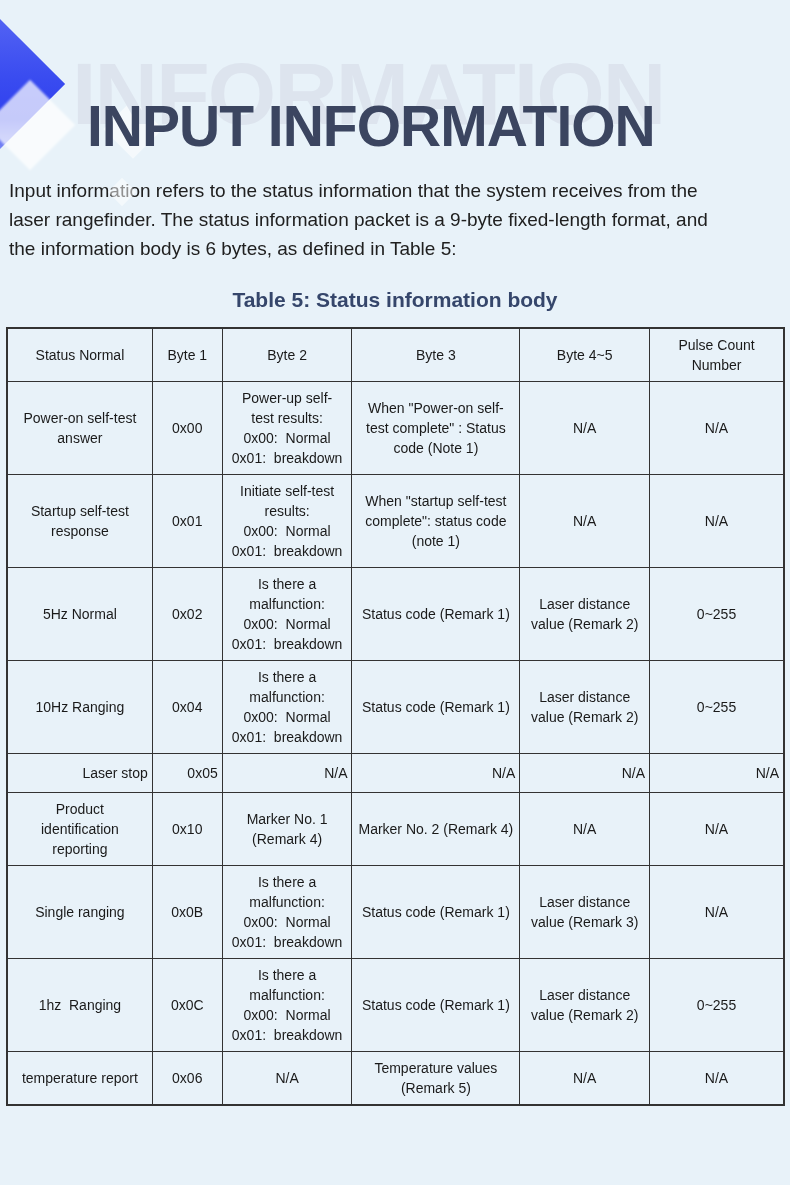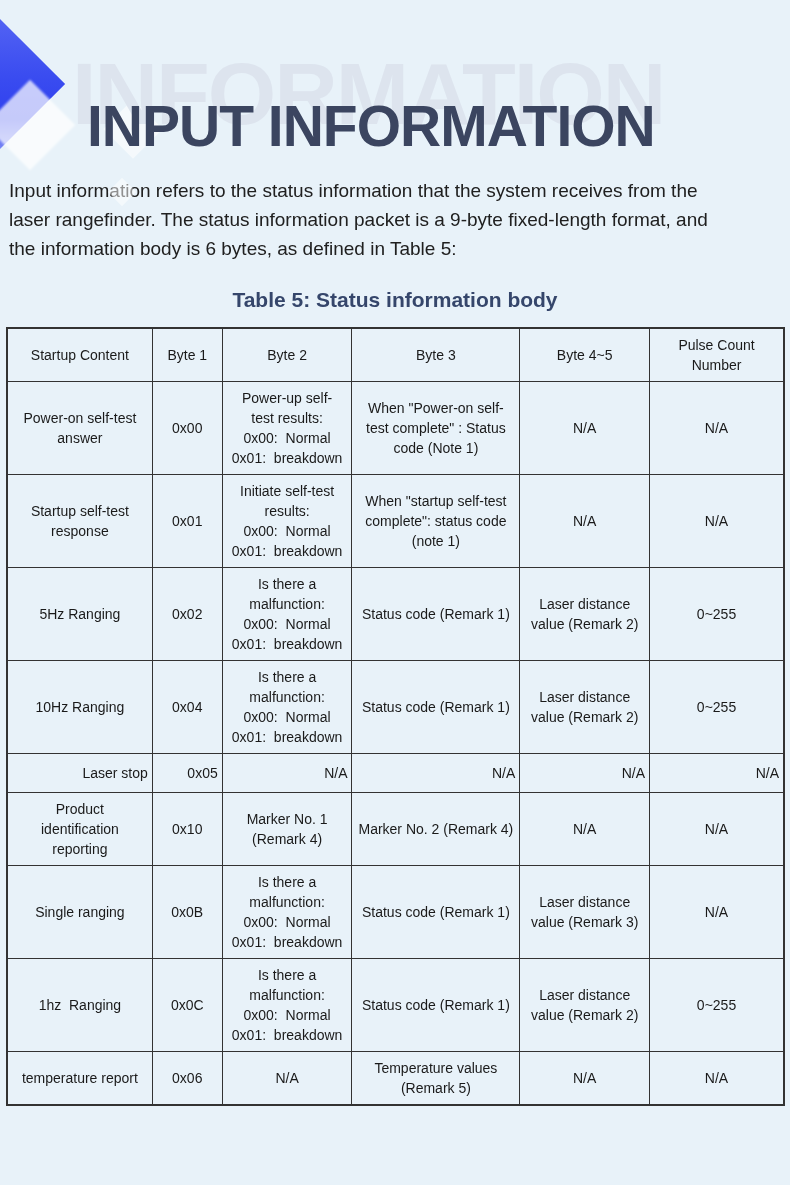--- a/index.html
+++ b/index.html
@@ -115,21 +115,21 @@
     <colgroup>
       <col style="width:18.7%">
       <col style="width:9.0%">
       <col style="width:16.7%">
       <col style="width:21.6%">
       <col style="width:16.7%">
       <col style="width:17.3%">
     </colgroup>
     <thead>
       <tr>
-        <th>Startup Content</th>
+        <th>Status Normal</th>
         <th>Byte 1</th>
         <th>Byte 2</th>
         <th>Byte 3</th>
         <th>Byte 4~5</th>
         <th>Pulse Count Number</th>
       </tr>
     </thead>
     <tbody>
       <tr>
         <td>Power-on self-test
@@ -153,21 +153,21 @@
 results:
 0x00:  Normal
 0x01:  breakdown</td>
         <td>When "startup self-test
 complete": status code
 (note 1)</td>
         <td>N/A</td>
         <td>N/A</td>
       </tr>
       <tr>
-        <td>5Hz Ranging</td>
+        <td>5Hz Normal</td>
         <td>0x02</td>
         <td>Is there a
 malfunction:
 0x00:  Normal
 0x01:  breakdown</td>
         <td>Status code (Remark 1)</td>
         <td>Laser distance
 value (Remark 2)</td>
         <td>0~255</td>
       </tr>

